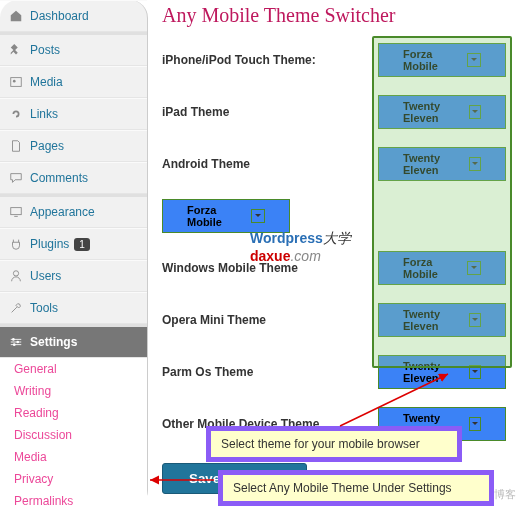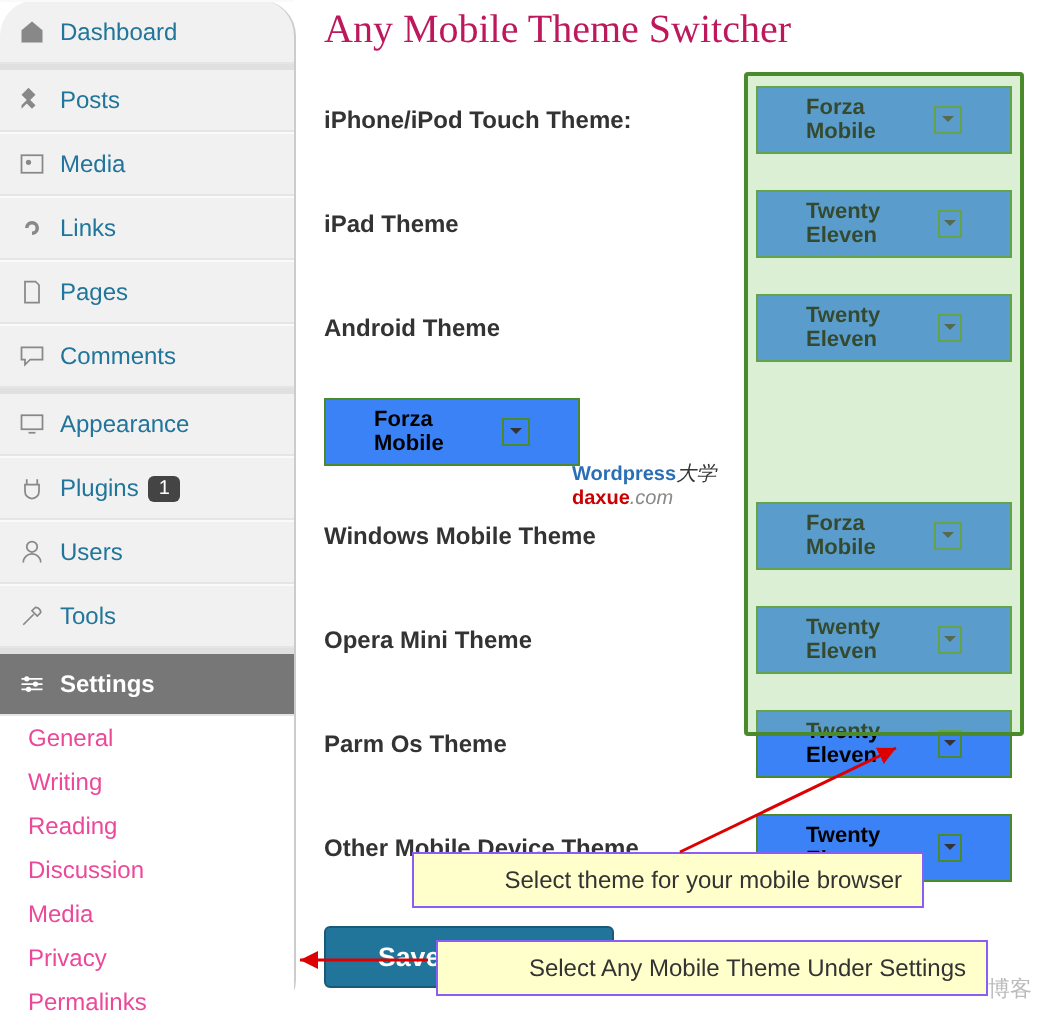--- a/index.html
+++ b/index.html
@@ -16,23 +16,23 @@
   .sub a { display:block; padding:4px 8px 4px 14px; color:#ec4899; text-decoration:none; cursor:pointer; }
   .main { flex:1; padding:0 14px; position:relative; }
   h2 { font-family: Georgia, serif; font-weight:normal; font-size:20px; color:#be185d; margin:4px 0 16px; }
   .row { display:flex; justify-content:space-between; align-items:center; margin-bottom:18px;font-weight:bold; }
   .row label { color:#333; }
   .sel-box { width:128px; }
   .select { background:#3b82f6; border:1px solid #4a8a2a; padding:4px 24px; display:flex; justify-content:space-between; align-items:center; cursor:pointer; font-size:11px; }
   .select .arrow-btn { width:14px; height:14px; border:1px solid #4a8a2a; display:flex; align-items:center; justify-content:center; }
   .hl-group { border:2px solid #4a8a2a; background:rgba(150,210,130,0.35); padding:6px 6px; position:absolute; right:8px; top:36px; width:140px; height:332px; border-radius:2px; pointer-events:none; }
   .save { background:#21759b; color:#fff; border:1px solid #1a5a78; border-radius:3px; padding:7px 26px; font-weight:bold; cursor:pointer; margin-top:4px; }
-  .callout { position:absolute; background:#ffffcc; border:1px solid #8b5cf6; padding:6px 10px; font-size:12px; color:#333; text-align:right; }
+  .callout { position:absolute; background:#ffffcc; border:5px solid #8b5cf6; padding:6px 10px; font-size:12px; color:#333; text-align:left; }
   .arrow-line { position:absolute; pointer-events:none; }
-  .watermark { position:absolute; top:230px; left:250px; font-style:italic; color:#888; font-size:10px; pointer-events:none;margin-left:36px; }
+  .watermark { position:absolute; top:230px; left:250px; font-style:italic; color:#888; font-size:14px; pointer-events:none; }
   .watermark b { color:#2a6fb5; font-style:normal; }
   .watermark .dx { color:#c00; font-weight:bold; font-style:normal; }
   .blog-tag { position:absolute; right:4px; bottom:6px; color:#bbb; font-size:11px; }
   svg.icn { width:14px; height:14px; }
 </style>
 </head>
 <body>
 
 <div class="layout">
   <div class="sidebar">

